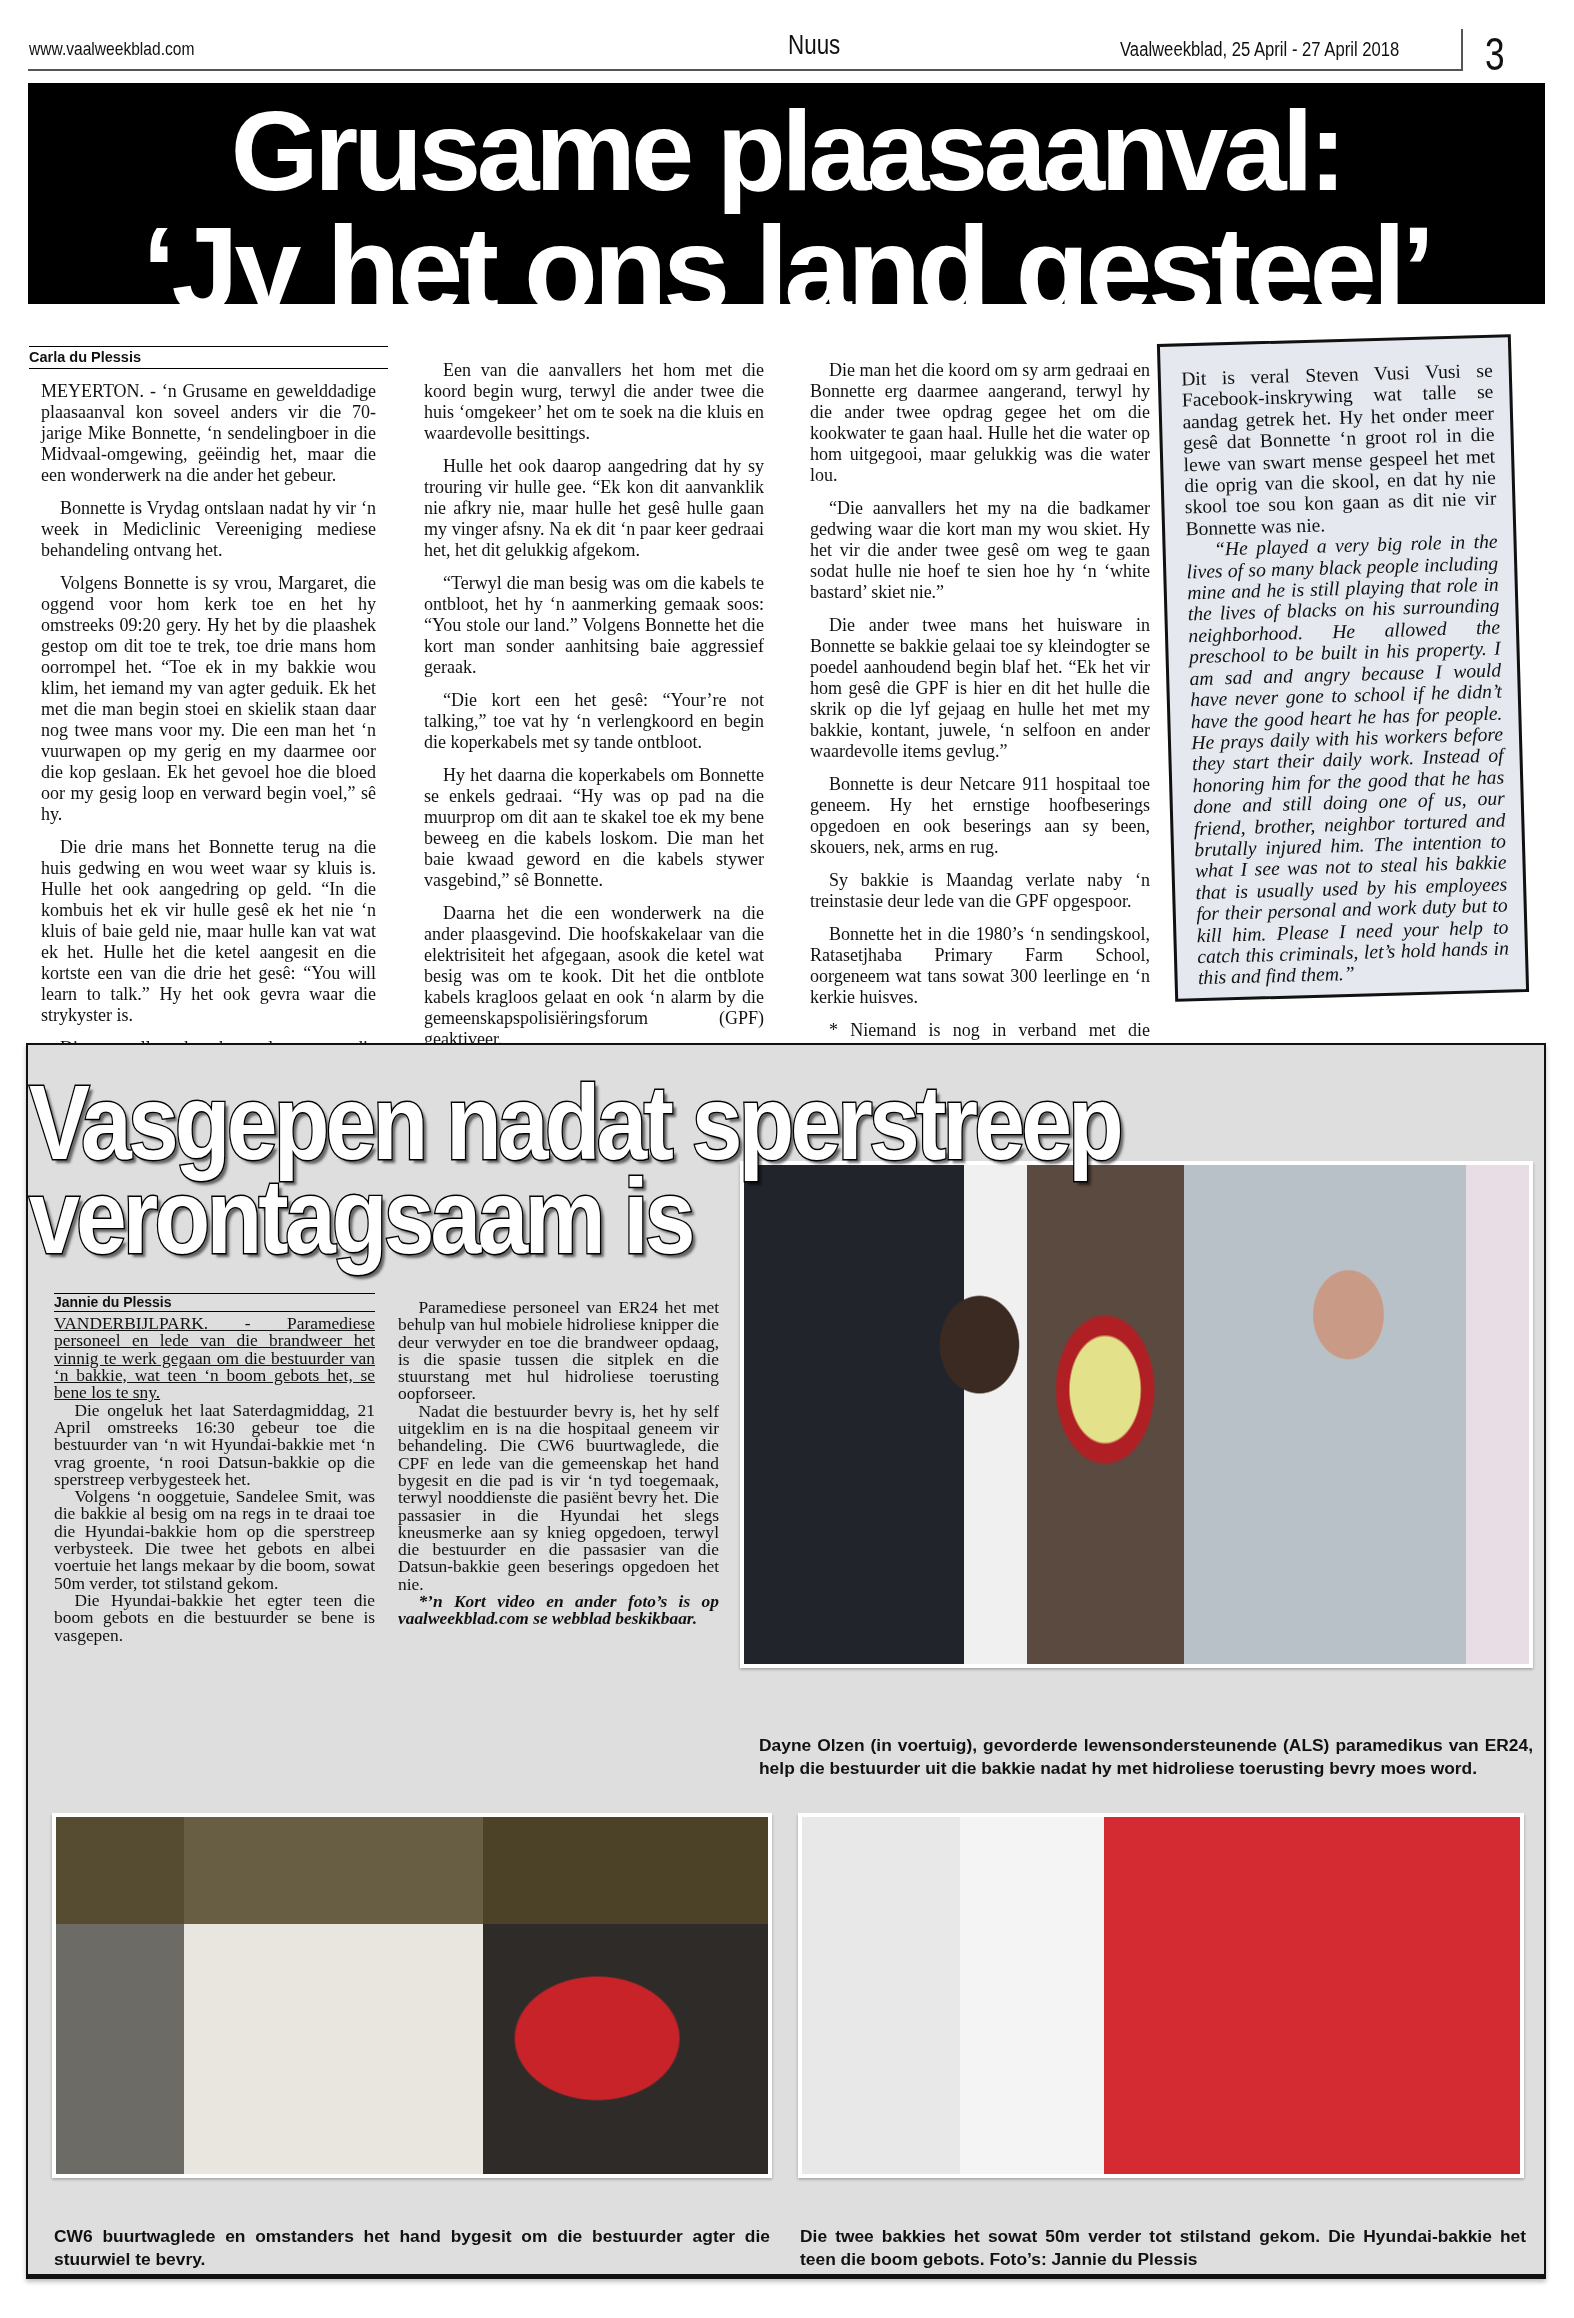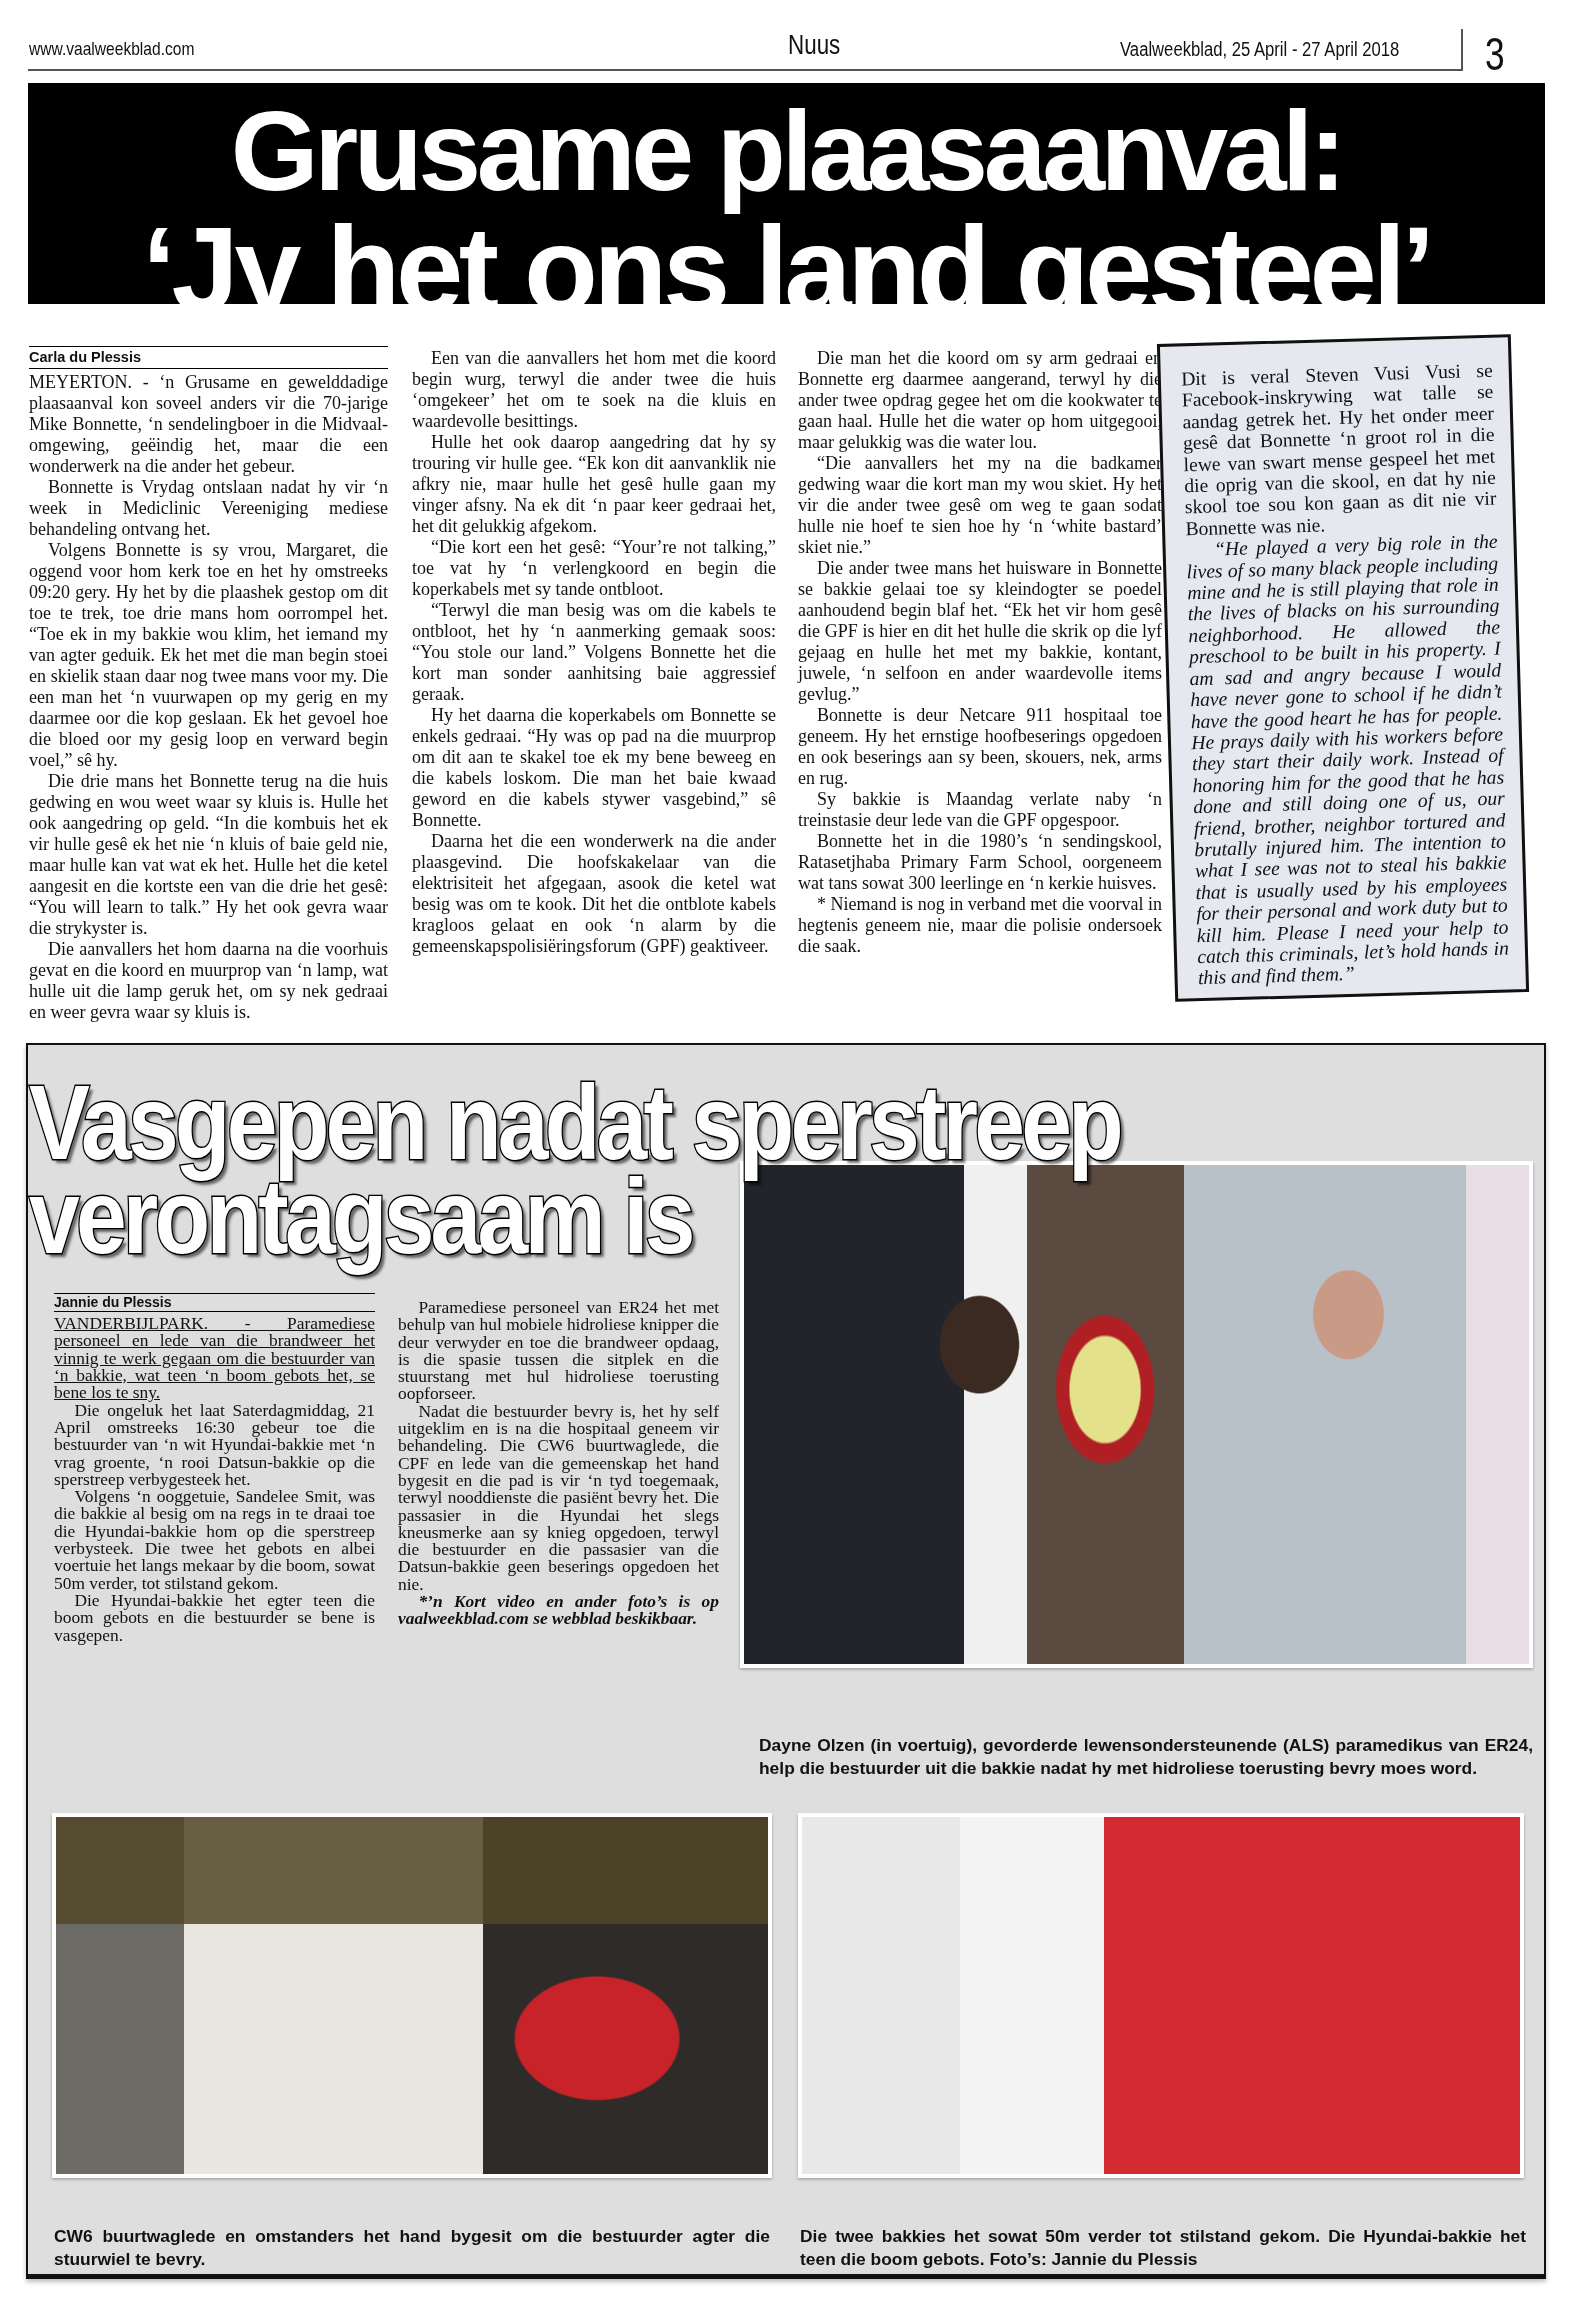--- a/index.html
+++ b/index.html
@@ -15,21 +15,21 @@
   .hdr-page { left:1485px; top:26px; font-family:"Liberation Sans", sans-serif; font-size:47px; transform:scaleX(0.75); transform-origin:left; }
 
   
   .banner { left:28px; top:83px; width:1517px; height:221px; background:#000; }
   .banner .l1, .banner .l2 { position:absolute; left:0; width:100%; text-align:center; color:#fff; font-family:"Liberation Sans", sans-serif; font-weight:bold; letter-spacing:-4.4px; }
   .banner .l1 { top:2.9px; font-size:113px; }
   .banner .l2 { top:116px; font-size:121px; }
 
   
   .col { position:absolute; font-size:18px; line-height:21px; text-align:justify; }
-  .col p { margin:0; text-indent:19px; }
+  .col p { margin:12px; text-indent:19px; }
   .col p.first { text-indent:0; }
   .byline { font-family:"Liberation Sans", sans-serif; font-weight:bold; font-size:14.5px; border-top:1.5px solid #000; border-bottom:1.5px solid #000; padding:0 0; margin-bottom:2.9px; text-align:left; }
   .col1 { left:29px; top:346px; width:359px; }
   .col2 { left:412px; top:348px; width:364px; }
   .col3 { left:798px; top:348px; width:364px; }
 
   
   .quote { left:1166px; top:339px; width:354px; height:658px; background:#e6e8ef; border:3.6px solid #111; transform:rotate(-1.6deg); transform-origin:center; box-sizing:border-box; padding:22px 16px 14.5px 20.4px; font-size:19.6px; line-height:21.4px; text-align:justify; }
   .quote p { margin:0; }
   .quote p.it { font-style:italic; text-indent:28px; }
@@ -93,22 +93,22 @@
   <div class="byline">Carla du Plessis</div>
   <p class="first">MEYERTON. - ‘n Grusame en gewelddadige plaasaanval kon soveel anders vir die 70-jarige Mike Bonnette, ‘n sendelingboer in die Midvaal-omgewing, geëindig het, maar die een wonderwerk na die ander het gebeur.</p>
   <p>Bonnette is Vrydag ontslaan nadat hy vir ‘n week in Mediclinic Vereeniging mediese behandeling ontvang het.</p>
   <p>Volgens Bonnette is sy vrou, Margaret, die oggend voor hom kerk toe en het hy omstreeks 09:20 gery. Hy het by die plaashek gestop om dit toe te trek, toe drie mans hom oorrompel het. “Toe ek in my bakkie wou klim, het iemand my van agter geduik. Ek het met die man begin stoei en skielik staan daar nog twee mans voor my. Die een man het ‘n vuurwapen op my gerig en my daarmee oor die kop geslaan. Ek het gevoel hoe die bloed oor my gesig loop en verward begin voel,” sê hy.</p>
   <p>Die drie mans het Bonnette terug na die huis gedwing en wou weet waar sy kluis is. Hulle het ook aangedring op geld. “In die kombuis het ek vir hulle gesê ek het nie ‘n kluis of baie geld nie, maar hulle kan vat wat ek het. Hulle het die ketel aangesit en die kortste een van die drie het gesê: “You will learn to talk.” Hy het ook gevra waar die strykyster is.</p>
   <p>Die aanvallers het hom daarna na die voorhuis gevat en die koord en muurprop van ‘n lamp, wat hulle uit die lamp geruk het, om sy nek gedraai en weer gevra waar sy kluis is.</p>
 </div>
 <div class="col col2">
   <p>Een van die aanvallers het hom met die koord begin wurg, terwyl die ander twee die huis ‘omgekeer’ het om te soek na die kluis en waardevolle besittings.</p>
   <p>Hulle het ook daarop aangedring dat hy sy trouring vir hulle gee. “Ek kon dit aanvanklik nie afkry nie, maar hulle het gesê hulle gaan my vinger afsny. Na ek dit ‘n paar keer gedraai het, het dit gelukkig afgekom.</p>
+  <p>“Terwyl die man besig was om die kabels te ontbloot, het hy ‘n aanmerking gemaak soos: “You stole our land.” Volgens Bonnette het die kort man sonder aanhitsing baie aggressief geraak.</p>
   <p>“Die kort een het gesê: “Your’re not talking,” toe vat hy ‘n verlengkoord en begin die koperkabels met sy tande ontbloot.</p>
-  <p>“Terwyl die man besig was om die kabels te ontbloot, het hy ‘n aanmerking gemaak soos: “You stole our land.” Volgens Bonnette het die kort man sonder aanhitsing baie aggressief geraak.</p>
   <p>Hy het daarna die koperkabels om Bonnette se enkels gedraai. “Hy was op pad na die muurprop om dit aan te skakel toe ek my bene beweeg en die kabels loskom. Die man het baie kwaad geword en die kabels stywer vasgebind,” sê Bonnette.</p>
   <p>Daarna het die een wonderwerk na die ander plaasgevind. Die hoofskakelaar van die elektrisiteit het afgegaan, asook die ketel wat besig was om te kook. Dit het die ontblote kabels kragloos gelaat en ook ‘n alarm by die gemeenskapspolisiëringsforum (GPF) geaktiveer.</p>
 </div>
 <div class="col col3">
   <p>Die man het die koord om sy arm gedraai en Bonnette erg daarmee aangerand, terwyl hy die ander twee opdrag gegee het om die kookwater te gaan haal. Hulle het die water op hom uitgegooi, maar gelukkig was die water lou.</p>
   <p>“Die aanvallers het my na die badkamer gedwing waar die kort man my wou skiet. Hy het vir die ander twee gesê om weg te gaan sodat hulle nie hoef te sien hoe hy ‘n ‘white bastard’ skiet nie.”</p>
   <p>Die ander twee mans het huisware in Bonnette se bakkie gelaai toe sy kleindogter se poedel aanhoudend begin blaf het. “Ek het vir hom gesê die GPF is hier en dit het hulle die skrik op die lyf gejaag en hulle het met my bakkie, kontant, juwele, ‘n selfoon en ander waardevolle items gevlug.”</p>
   <p>Bonnette is deur Netcare 911 hospitaal toe geneem. Hy het ernstige hoofbeserings opgedoen en ook beserings aan sy been, skouers, nek, arms en rug.</p>
   <p>Sy bakkie is Maandag verlate naby ‘n treinstasie deur lede van die GPF opgespoor.</p>
   <p>Bonnette het in die 1980’s ‘n sendingskool, Ratasetjhaba Primary Farm School, oorgeneem wat tans sowat 300 leerlinge en ‘n kerkie huisves.</p>

